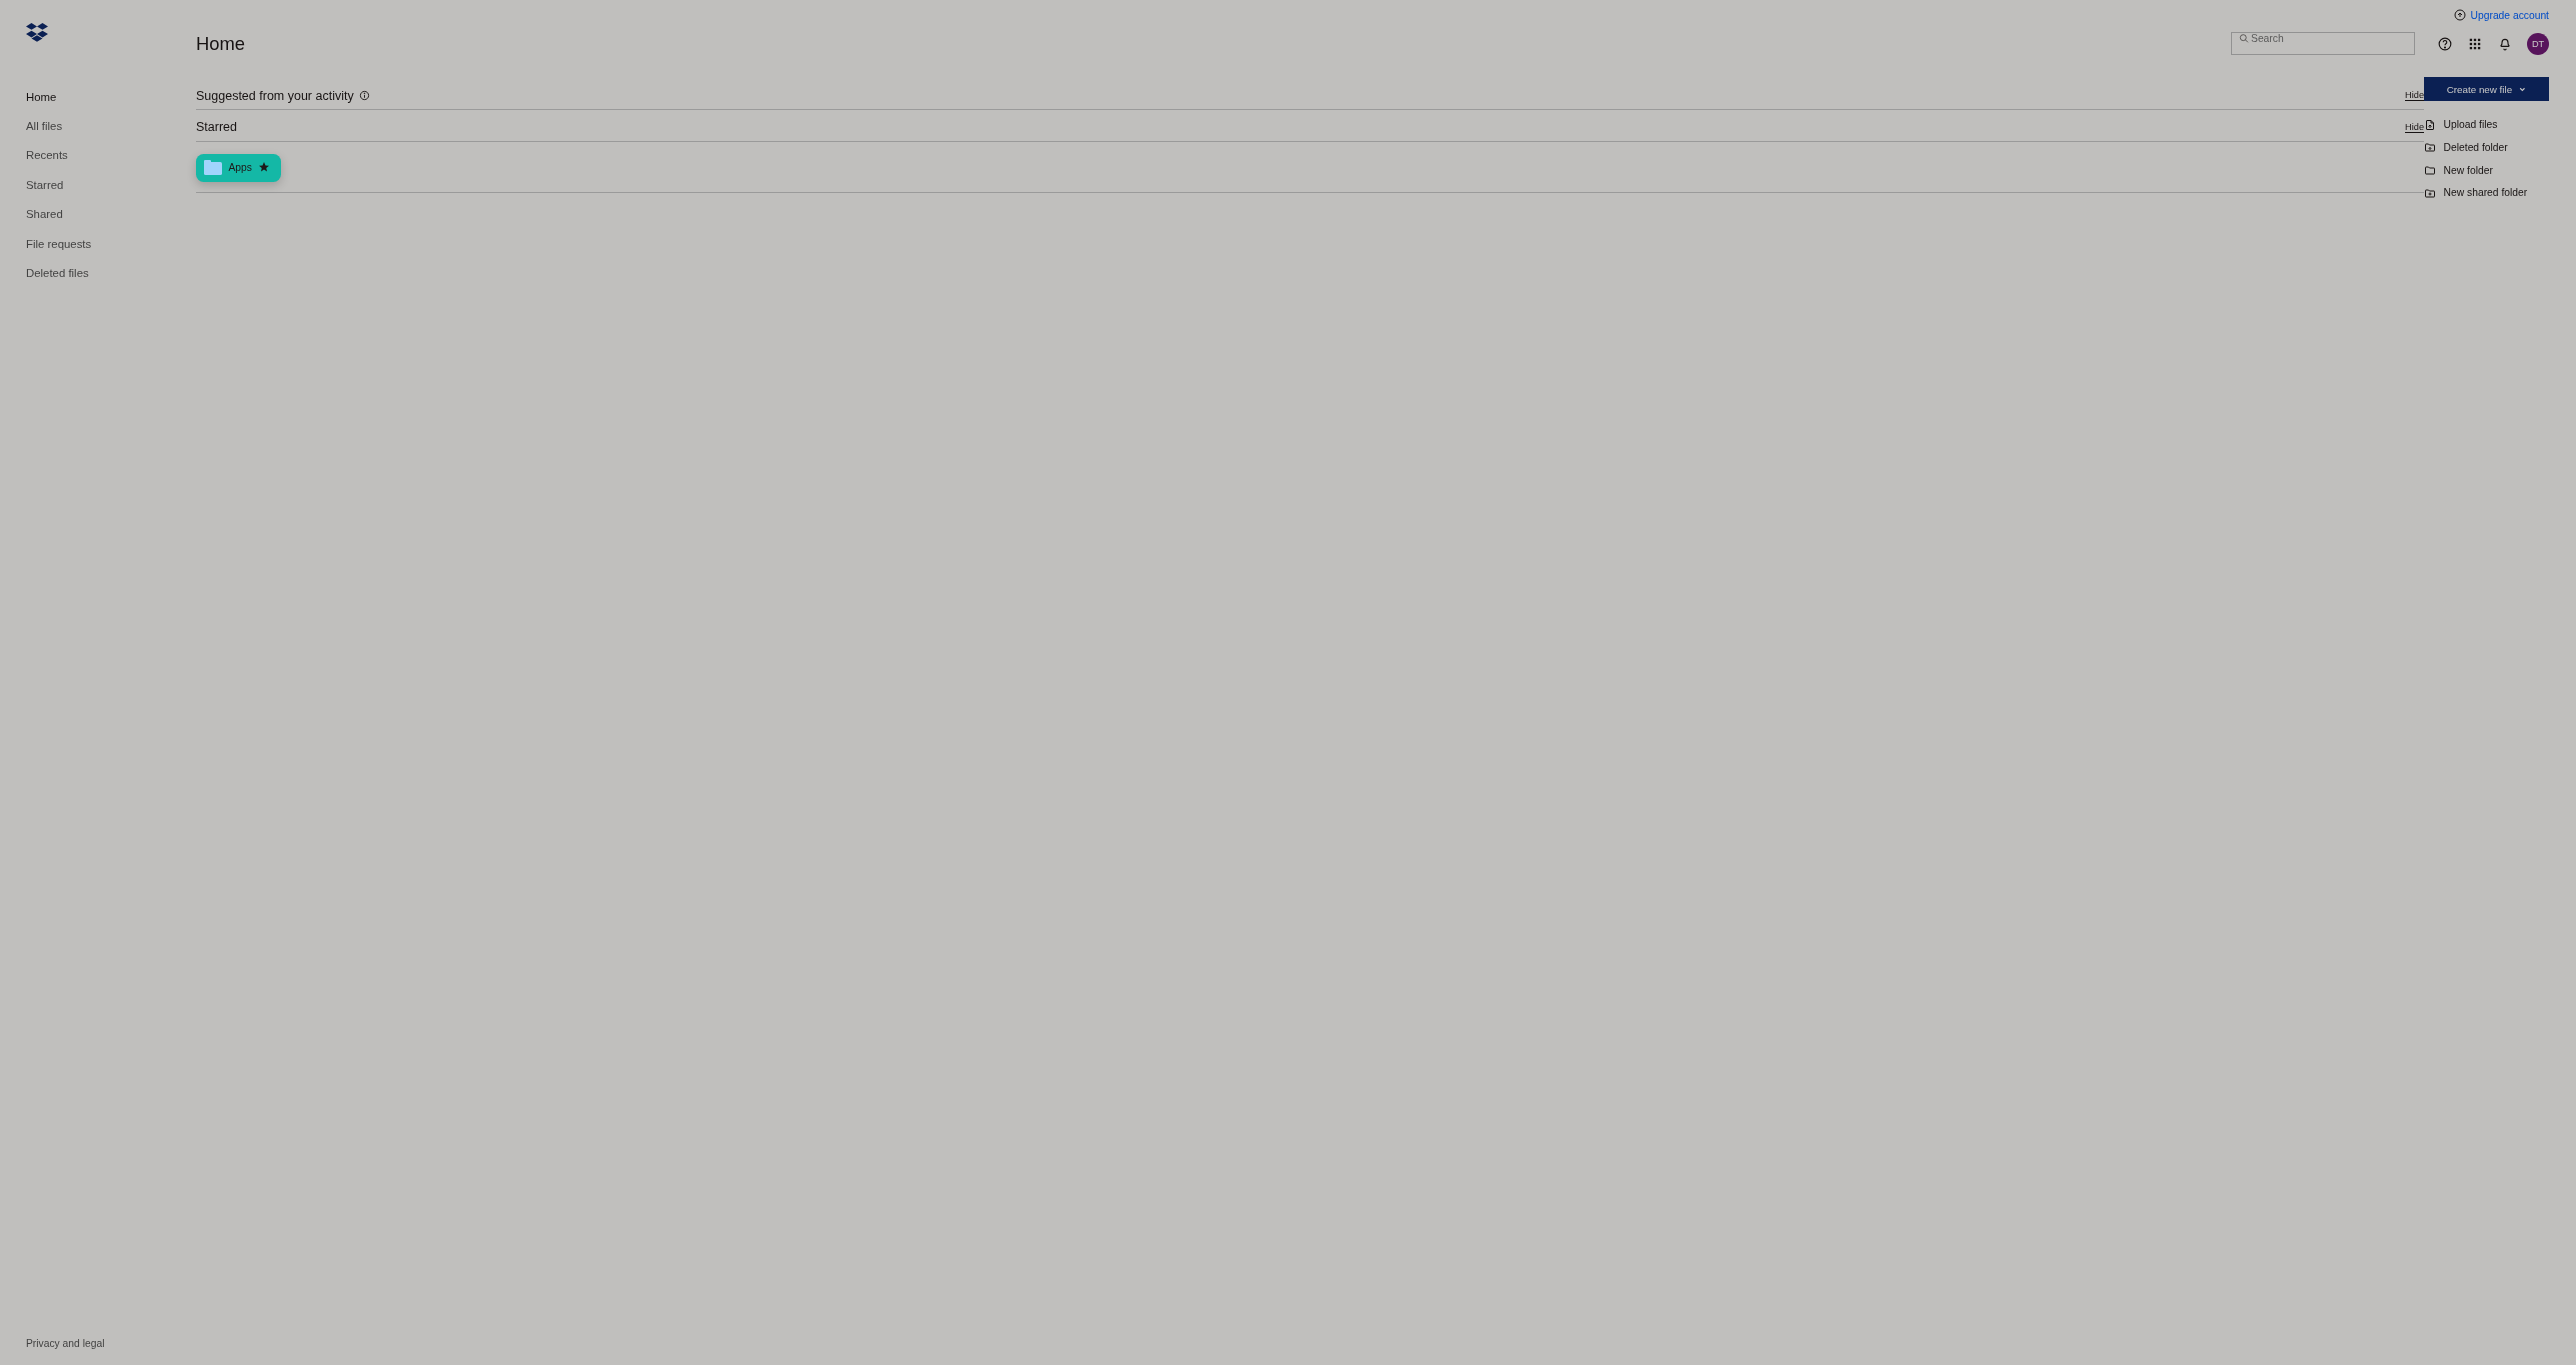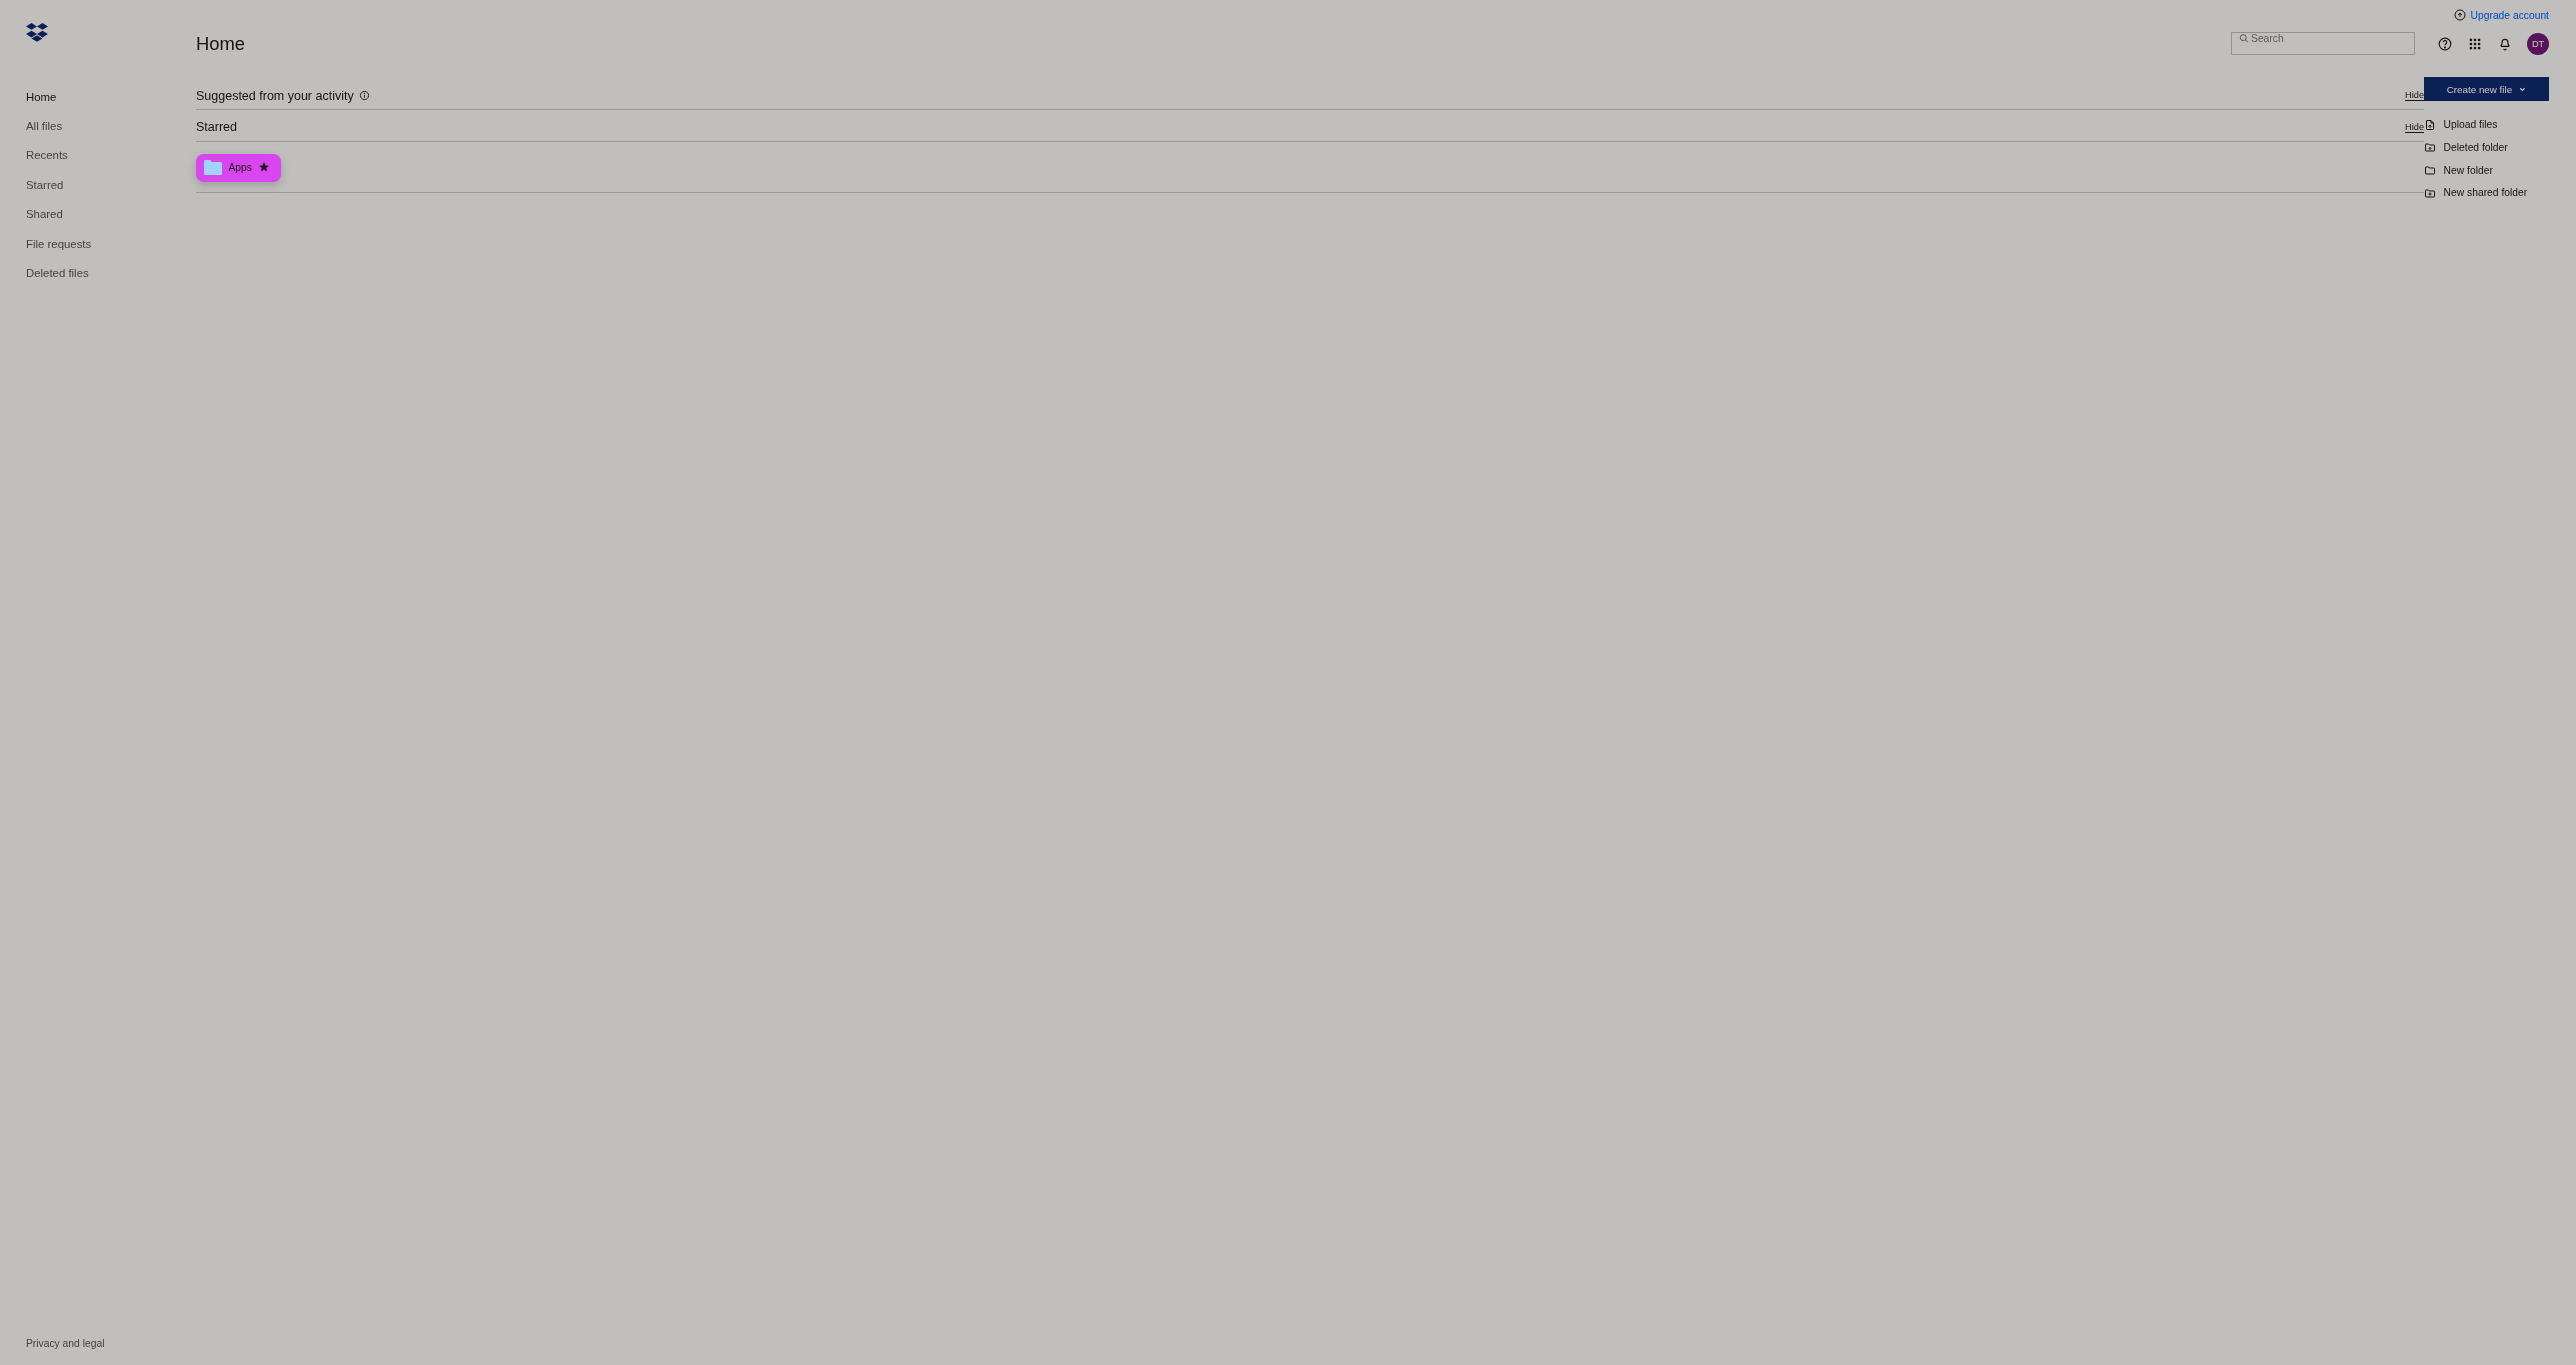--- a/index.html
+++ b/index.html
@@ -84,21 +84,21 @@
 
   .suggested-text { font-size: 10.3px; color: #666; margin-bottom: 22px; }
   .learn-more { color: #0061fe; cursor:pointer; }
 
   .recent-section { margin-bottom: 22px; }
 
   .starred-list { padding: 2.2px 0 9.8px; border-bottom: 0.5px solid #c6c6c6; }
 
   .starred-item {
     display: inline-flex; align-items: center; gap: 6.5px;
-    background: #d946ef; border-radius: 7.6px; padding: 6.5px 11px 6.5px 7.6px;
+    background: #14b8a6; border-radius: 7.6px; padding: 6.5px 11px 6.5px 7.6px;
     box-shadow: 0 3.3px 9.8px rgba(0,0,0,0.18);
     font-size: 10.3px; cursor: pointer;
   }
   .folder-icon { width: 18.4px; height: 15px; position: relative; }
   .folder-icon::before {
     content:""; position:absolute; left:0; top:0; width:7.6px; height:3.3px;
     border-radius: 1.1px 1.1px 0 0; background:#a1d4fc;
   }
   .folder-icon::after {
     content:""; position:absolute; left:0; top:2.2px; right:0; bottom:0;

